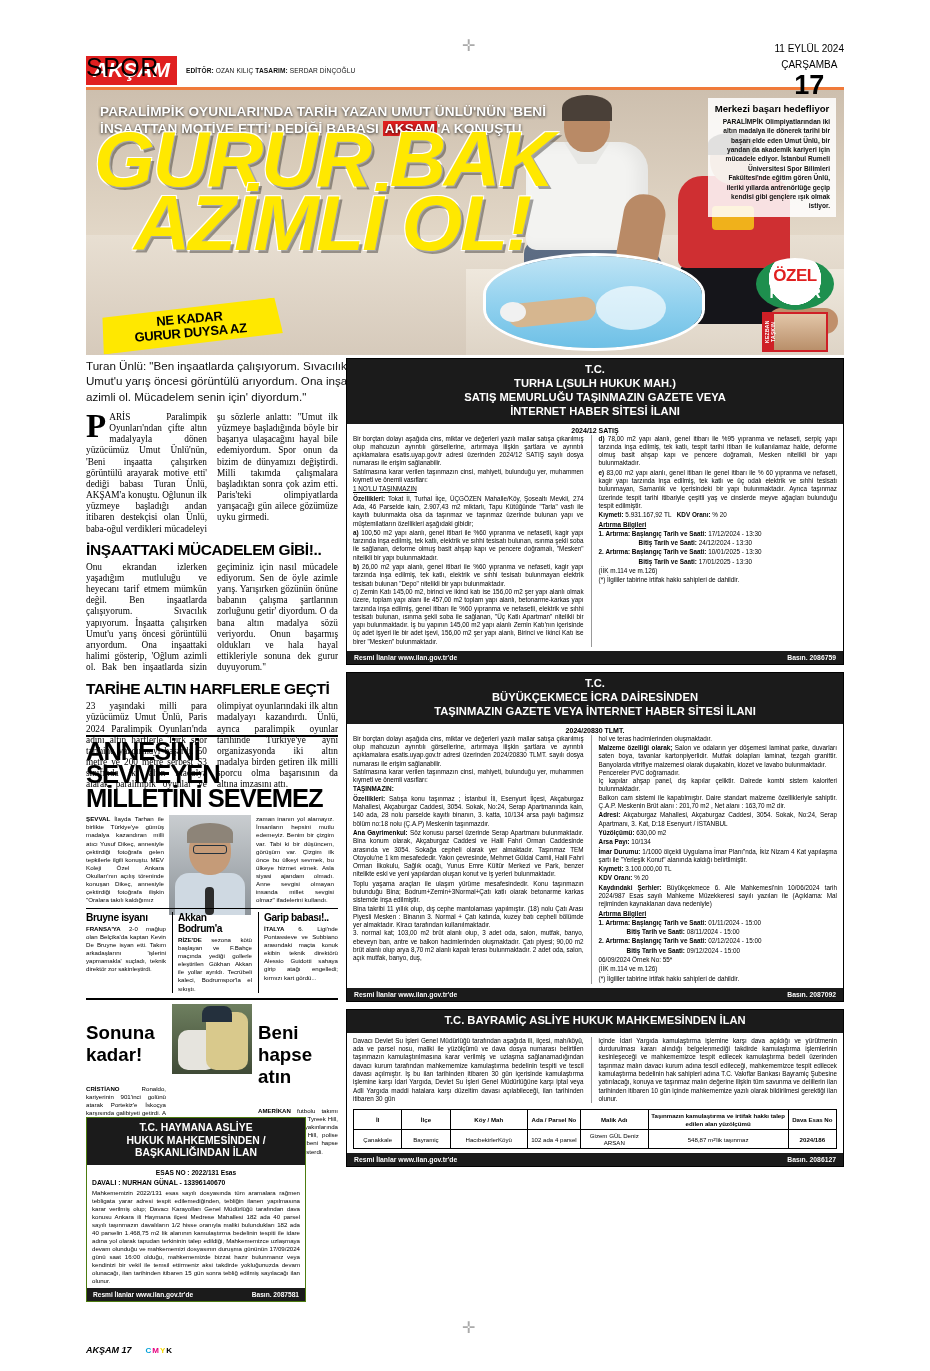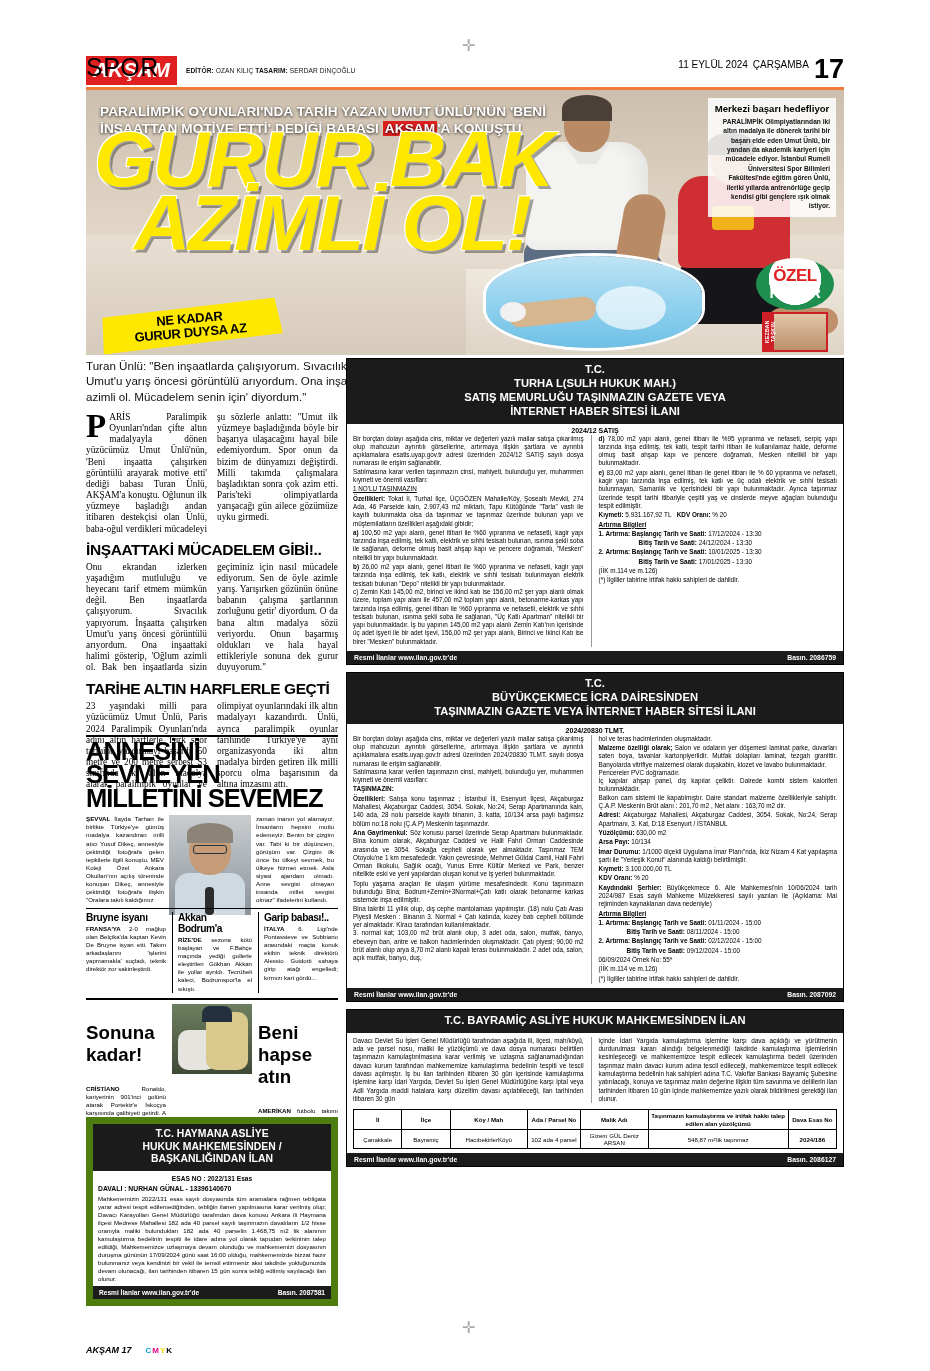--- a/index.html
+++ b/index.html
@@ -26,21 +26,21 @@
     background:#e02020; color:#fff; font-weight:900; font-style:italic;
     font-size:21px; letter-spacing:0px; padding:2px 7px 3px 7px;
     font-family:"Liberation Sans", sans-serif;
   }
   .credits { font-size:6.6px; margin-left:9px; letter-spacing:.1px; color:#111; white-space:nowrap;}
   .credits b { font-weight:bold; }
   .spor-title {
     position:absolute; left:0; right:0; 
     font-size:25px; font-weight:normal; letter-spacing:.5px; top:-2px;
   }
-  .dateline { margin-left:auto; font-size:10px; display:flex; align-items:flex-start; gap:5px; z-index:2;}
+  .dateline { margin-left:auto; font-size:10px; display:flex; align-items:center; gap:5px; z-index:2;flex-direction:column;}
   .dateline .d1 { font-weight:normal; }
   .dateline .d2 { font-weight:normal; }
   .dateline .pg { font-size:27px; font-weight:bold; line-height:.8; }
 
   .orange-rule { position:absolute; left:86px; top:87px; width:758px; height:3px; background:#f07a3a; }
 
   
   .hero { position:absolute; left:86px; top:90px; width:758px; height:265px; overflow:hidden;padding-left:24px; }
   .hero-photo {
     position:absolute; inset:0;
@@ -178,21 +178,21 @@
   .brief p { margin:0; font-size:6.1px; line-height:1.33; text-align:justify; }
   .brief p b { font-weight:bold; }
   .briefs-row2 { display:flex; gap:6px; border-top:2.5px solid #000; padding-top:4px; margin-top:5px; }
   .brief-w { width:80px; }
   .brief-photo { width:80px; height:70px; background:linear-gradient(180deg,#6e7f5f,#3f4a36); position:relative; overflow:hidden;}
   .bp-a { position:absolute; left:6px; top:26px; width:38px; height:40px; background:#e6e4de; border-radius:10px; }
   .bp-b { position:absolute; left:34px; top:8px; width:42px; height:58px; background:#d9c98c; border-radius:10px; }
   .bp-hat { position:absolute; left:30px; top:2px; width:30px; height:16px; background:#24303d; border-radius:8px 8px 0 0; }
 
   
-  .haymana { position:absolute; left:86px; top:1117px; width:252px; border:7px solid #4d7c0f; }
+  .haymana { position:absolute; left:86px; top:1117px; width:220px; border:1px solid #4d7c0f; }
   .notice-hd { background:#1b1b1b; color:#fff; text-align:center; font-weight:bold;
     padding:4px 4px 5px; font-size:10.4px; line-height:1.22; }
   .notice-body { padding:4px 5px 3px 5px; font-size:6.1px; line-height:1.3; text-align:justify; }
   .notice-body .center { text-align:center; font-weight:bold; font-size:6.6px; margin-bottom:1px;}
   .notice-body .davali { font-weight:bold; font-size:6.8px; margin-bottom:2px;}
   .notice-foot { display:flex; justify-content:space-between; align-items:center;
     background:#1b1b1b; color:#fff; font-size:6.6px; font-weight:bold; padding:3px 6px; }
 
   
   .right-col { position:absolute; left:346px; top:358px; width:498px; }

